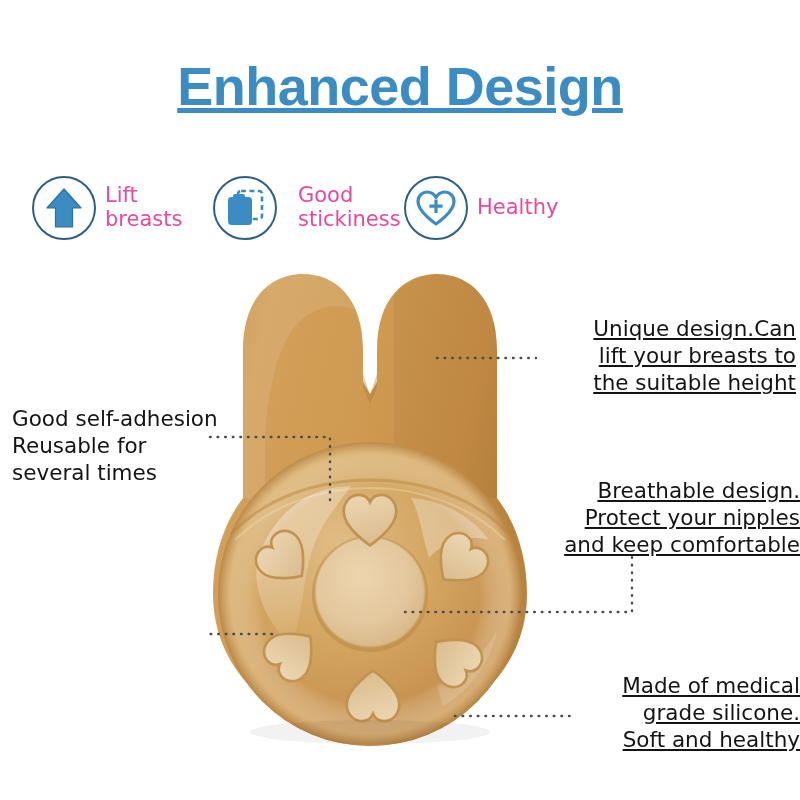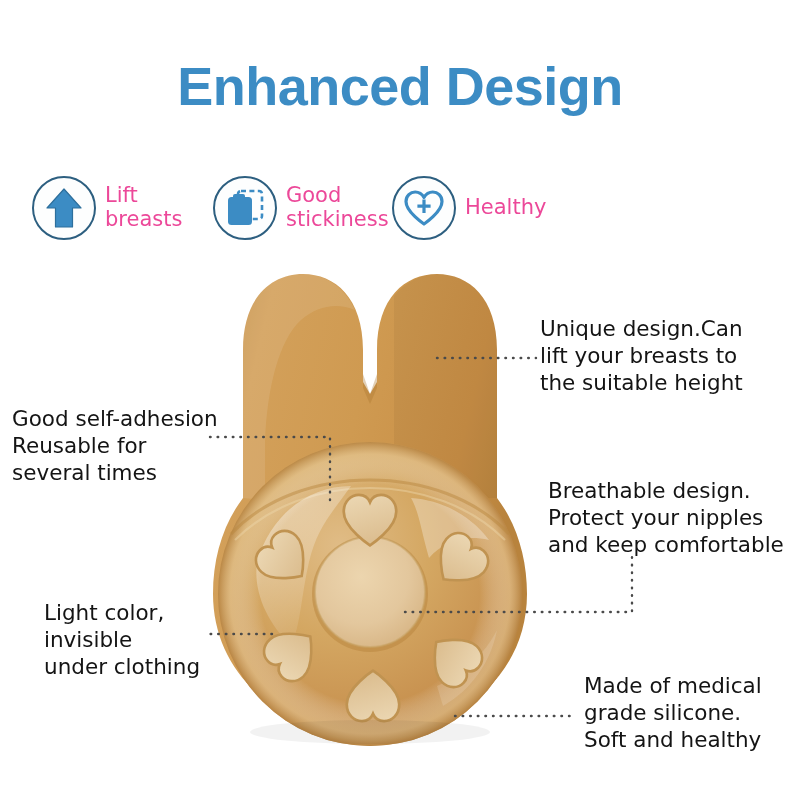--- a/index.html
+++ b/index.html
@@ -15,20 +15,21 @@
   
   #title{
     position:absolute;left:0;top:58px;width:800px;
     text-align:center;
     font-size:54px;
     font-weight:bold;
     letter-spacing:-0.5px;
     color:#3c8cc4;
     line-height:1.05;
     white-space:nowrap;
+    text-decoration:underline;
   }
 
   
   #features{
     position:absolute;left:0;top:166px;width:800px;height:84px;
   }
   .feature{
     position:absolute;top:0;height:84px;
     display:flex;align-items:center;
   }
@@ -56,21 +57,21 @@
 
   
   .ann{
     position:absolute;
     font-size:21.5px;
     color:#141414;
     line-height:1.25;
     white-space:pre-line;
     font-family:"DejaVu Sans", sans-serif;
   }
-  .ann.r{text-align:left;}
+  .ann.r{text-align:right;text-decoration:underline;}
   .ann.l{text-align:left;}
 
   
   #leaders{position:absolute;left:0;top:0;width:800px;height:800px;pointer-events:none;}
 </style>
 </head>
 <body>
 
 <div id="stage">
 
@@ -81,33 +82,33 @@
     <div class="feature" style="left:32px;">
       <div class="fcircle">
         <svg width="40" height="44" viewBox="0 0 40 44">
           <path d="M20 3 L37 22 L28.5 22 L28.5 41 L11.5 41 L11.5 22 L3 22 Z" fill="#3c8cc4" stroke="#2d6f9c" stroke-width="1.2" stroke-linejoin="round"></path>
         </svg>
       </div>
       <div class="flabel">Lift
 breasts</div>
     </div>
 
-    <div class="feature" style="left:213px;">
+    <div class="feature" style="left:213px;gap:12px;">
       <div class="fcircle">
         <svg width="42" height="42" viewBox="0 0 42 42">
           <rect x="14" y="4" width="24" height="28" rx="3" ry="3" fill="none" stroke="#3c8cc4" stroke-width="2.6" stroke-dasharray="5 3.4"></rect>
           <rect x="4" y="10" width="24" height="28" rx="3.5" ry="3.5" fill="#3c8cc4"></rect>
           <rect x="9" y="7" width="12" height="5" rx="2" ry="2" fill="#3c8cc4"></rect>
         </svg>
       </div>
       <div class="flabel">Good
 stickiness</div>
     </div>
 
-    <div class="feature" style="left:392px;">
+    <div class="feature" style="left:404px;">
       <div class="fcircle">
         <svg width="44" height="40" viewBox="0 0 44 40">
           <path d="M22 36 C22 36 4 24 4 13.5 C4 7.8 8.4 4 13.2 4 C17 4 20.2 6.3 22 9.4 C23.8 6.3 27 4 30.8 4 C35.6 4 40 7.8 40 13.5 C40 24 22 36 22 36 Z" fill="none" stroke="#3c8cc4" stroke-width="3.2" stroke-linejoin="round"></path>
           <path d="M22 11.5 L22 25 M15.4 18.2 L28.6 18.2" stroke="#3c8cc4" stroke-width="3.2" stroke-linecap="butt"></path>
         </svg>
       </div>
       <div class="flabel">Healthy</div>
     </div>
 
 
@@ -248,21 +249,18 @@
 the suitable height</div>
 
   <div class="ann r" style="left:548px;top:478px;width:252px;">Breathable design.
 Protect your nipples
 and keep comfortable</div>
 
   <div class="ann l" style="left:12px;top:406px;width:230px;">Good self-adhesion
 Reusable for
 several times</div>
 
-  <div class="ann l" style="left:44px;top:600px;width:198px;">Light color,
-invisible
-under clothing</div>
 
   <div class="ann r" style="left:584px;top:673px;width:216px;">Made of medical
 grade silicone.
 Soft and healthy</div>
 
 </div>
 
 </body></html>

